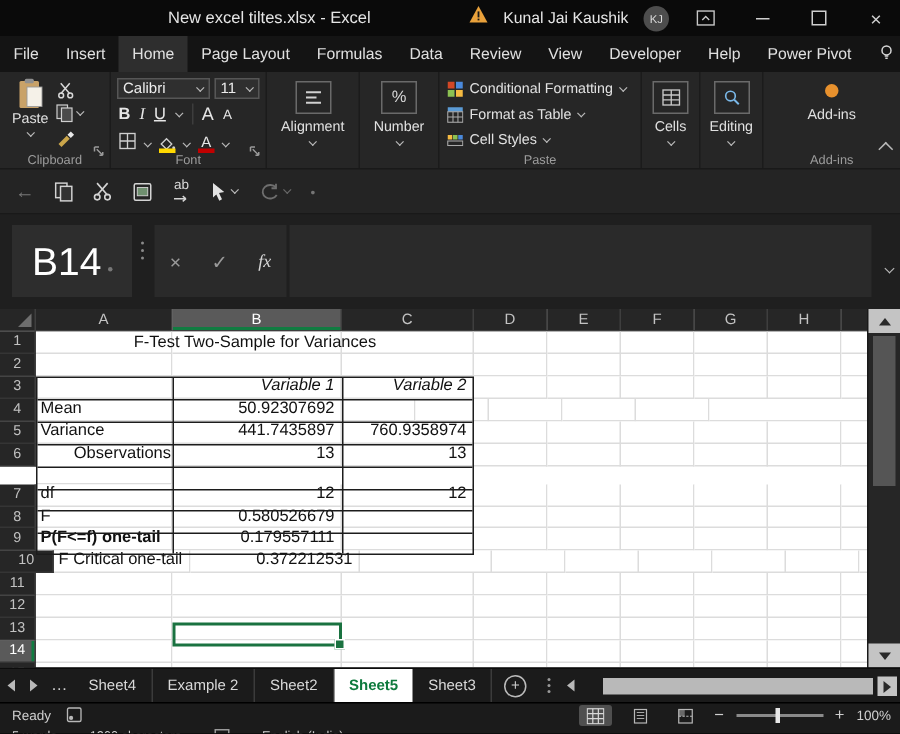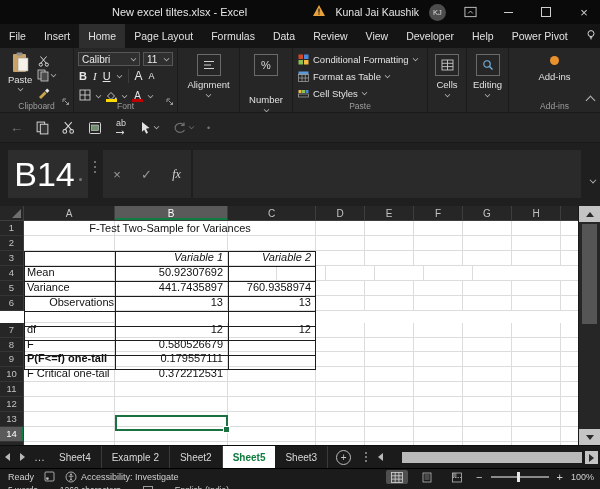--- a/index.html
+++ b/index.html
@@ -45,21 +45,21 @@
   .underbar{display:block;width:11px;height:3px;margin-top:-1px;}
 
   
   #qatrow{left:0;top:112px;width:600px;height:31px;background:#242424;border-top:1px solid #191919;
           border-bottom:1px solid #191919;box-sizing:border-box;display:flex;align-items:center;gap:13px;padding-left:10px;}
   .qat{display:flex;align-items:center;gap:3px;color:#d8d8d8;}
   .dim{opacity:.45;}
 
   
   #formularow{left:0;top:143px;width:600px;height:63px;background:#1f1f1f;}
-  #namebox{left:8px;top:7px;width:80px;height:48px;background:#2d2d2d;color:#fff;font-size:34px;
+  #namebox{left:8px;top:7px;width:80px;height:48px;background:#2d2d2d;color:#fff;font-size:26px;
            display:flex;align-items:center;justify-content:center;gap:4px;}
   #nb-dots{left:94px;top:18px;display:flex;flex-direction:column;gap:3px;}
   #nb-dots i{width:2px;height:2px;background:#8a8a8a;border-radius:50%;}
   #fx-panel{left:103px;top:7px;width:88px;height:48px;background:#2a2a2a;display:flex;align-items:center;justify-content:space-around;}
   #fx-panel .fbar-btn{font-size:13px;color:#9a9a9a;}
   #fx-label{font-style:italic;font-size:12px;color:#d6d6d6;font-family:"Liberation Serif",serif;}
   #formula-input{left:193px;top:7px;width:388px;height:48px;background:#2a2a2a;}
   #fbar-expand{right:4px;top:26px;}
 
   
@@ -274,21 +274,21 @@
             </svg>
         </span>
         <span style="margin-top:3px">Alignment</span>
         <span class="cv sm" style="margin-top:2px"></span>
       </div>
     </div>
 
     <div class="rgroup" style="width:53px">
       <div class="abs icon-btn-lg" style="left:0;right:0;top:6px">
         <span class="boxicon" style="font-size:11px;color:#d8d8d8">%</span>
-        <span style="margin-top:18px">Number</span>
+        <span style="margin-top:3px">Number</span>
         <span class="cv sm" style="margin-top:2px"></span>
       </div>
     </div>
 
     <div class="rgroup" style="width:135px">
       <div class="abs" style="left:5px;top:4px;display:flex;flex-direction:column;gap:2px">
         <span class="styles-item">
           <svg width="11" height="11" viewBox="0 0 11 11">
               <rect x="0.5" y="0.5" width="4.5" height="4.5" fill="#d24726"></rect>
               <rect x="6" y="0.5" width="4.5" height="4.5" fill="#4a89dc"></rect>
@@ -533,21 +533,21 @@
         <div class="g-cell ar" style="width: 113px; height: 14.93px; flex: 0 0 auto; line-height: 13.93px;">0.179557111</div>
         <div class="g-cell ar" style="width: 88px; height: 14.93px; flex: 0 0 auto; line-height: 13.93px;"></div>
         <div class="g-cell ar" style="width: 49px; height: 14.93px; flex: 0 0 auto; line-height: 13.93px;"></div>
         <div class="g-cell ar" style="width: 49px; height: 14.93px; flex: 0 0 auto; line-height: 13.93px;"></div>
         <div class="g-cell ar" style="width: 49px; height: 14.93px; flex: 0 0 auto; line-height: 13.93px;"></div>
         <div class="g-cell ar" style="width: 49px; height: 14.93px; flex: 0 0 auto; line-height: 13.93px;"></div>
         <div class="g-cell ar" style="width: 49px; height: 14.93px; flex: 0 0 auto; line-height: 13.93px;"></div>
         <div class="g-cell" style="flex: 1 1 0%; height: 14.93px; border-right: none;"></div>
       </div>
       <div class="g-row">
-        <div class="g-gut" style="width: 24px; height: 14.93px; flex: 0 0 auto; line-height: 14.93px; text-align: center;">10</div>
+        <div class="g-gut" style="width: 36px; height: 14.93px; flex: 0 0 auto; line-height: 14.93px; text-align: center;">10</div>
         <div class="g-cell al" style="width: 91px; height: 14.93px; flex: 0 0 auto; line-height: 13.93px;">F Critical one-tail</div>
         <div class="g-cell ar" style="width: 113px; height: 14.93px; flex: 0 0 auto; line-height: 13.93px;">0.372212531</div>
         <div class="g-cell ar" style="width: 88px; height: 14.93px; flex: 0 0 auto; line-height: 13.93px;"></div>
         <div class="g-cell ar" style="width: 49px; height: 14.93px; flex: 0 0 auto; line-height: 13.93px;"></div>
         <div class="g-cell ar" style="width: 49px; height: 14.93px; flex: 0 0 auto; line-height: 13.93px;"></div>
         <div class="g-cell ar" style="width: 49px; height: 14.93px; flex: 0 0 auto; line-height: 13.93px;"></div>
         <div class="g-cell ar" style="width: 49px; height: 14.93px; flex: 0 0 auto; line-height: 13.93px;"></div>
         <div class="g-cell ar" style="width: 49px; height: 14.93px; flex: 0 0 auto; line-height: 13.93px;"></div>
         <div class="g-cell" style="flex: 1 1 0%; height: 14.93px; border-right: none;"></div>
       </div>
@@ -672,28 +672,20 @@
 
   <div class="abs" id="statusbar">
     <div id="sb-left">
       <span>Ready</span>
       <span>
         <svg width="11" height="11" viewBox="0 0 11 11">
             <rect x="1" y="1" width="9" height="9" rx="1" fill="none" stroke="#b8b8b8" stroke-width=".9"></rect>
             <circle cx="3.4" cy="7.6" r="1.4" fill="#b8b8b8"></circle>
           </svg>
       </span>
-      <span style="display:inline-flex;align-items:center;gap:4px">
-        <svg width="12" height="12" viewBox="0 0 12 12">
-            <circle cx="6" cy="6" r="5" fill="none" stroke="#b8b8b8" stroke-width=".9"></circle>
-            <circle cx="6" cy="3.4" r="1" fill="#b8b8b8"></circle>
-            <path d="M3.6 5.2 h4.8 M6 5.2 v2.6 M6 7.8 l-1.4 2 M6 7.8 l1.4 2" stroke="#b8b8b8" stroke-width=".9" fill="none"></path>
-          </svg>
-        <span>Accessibility: Investigate</span>
-      </span>
     </div>
     <div id="sb-right">
       <span class="viewbtn on">
         <svg width="12" height="11" viewBox="0 0 12 11">
             <rect x="0.5" y="0.5" width="11" height="10" fill="none" stroke="#d8d8d8" stroke-width=".8"></rect>
             <path d="M0.5 3.8 H11.5 M0.5 7.1 H11.5 M4.2 0.5 V10.5 M7.9 0.5 V10.5" stroke="#d8d8d8" stroke-width=".8"></path>
           </svg>
       </span>
       <span class="viewbtn">
         <svg width="12" height="11" viewBox="0 0 12 11">

